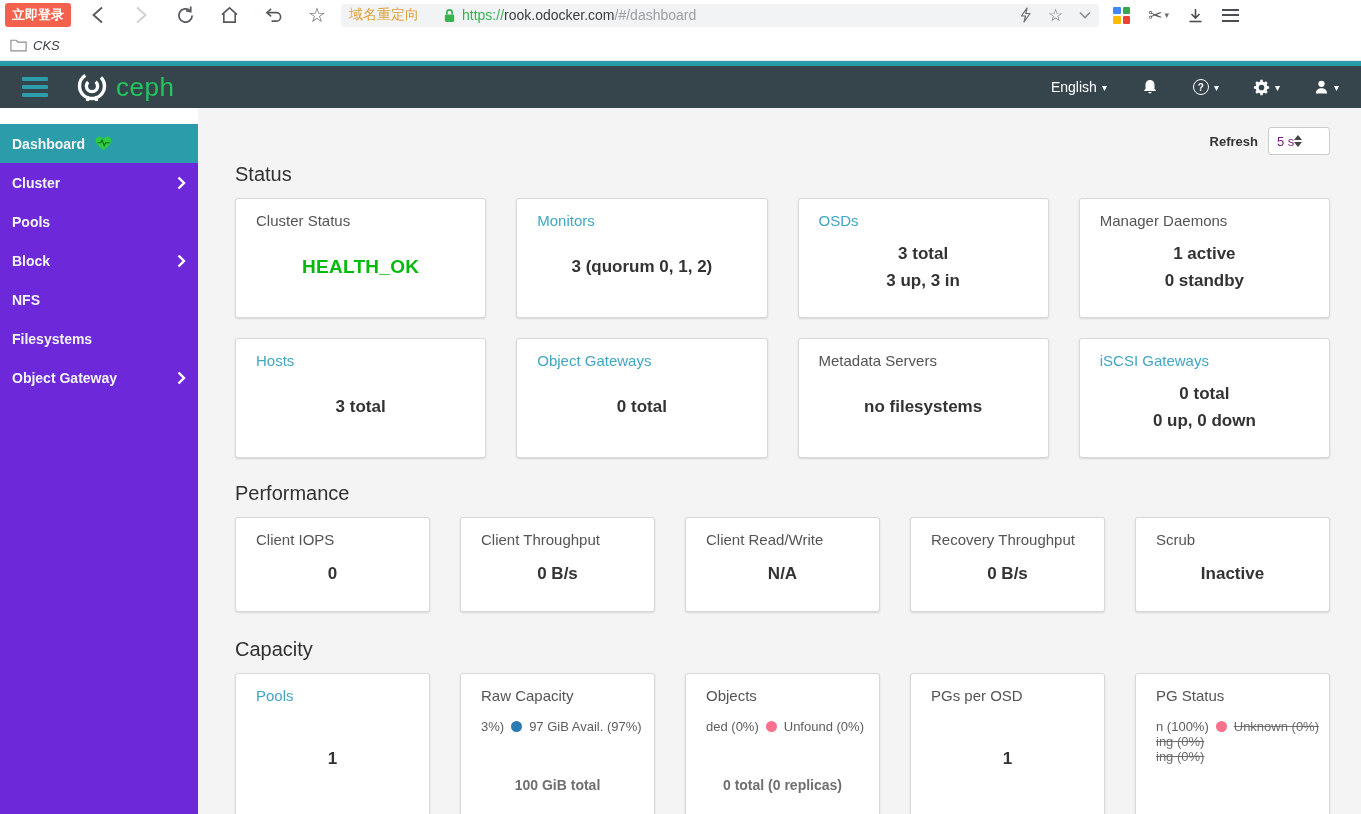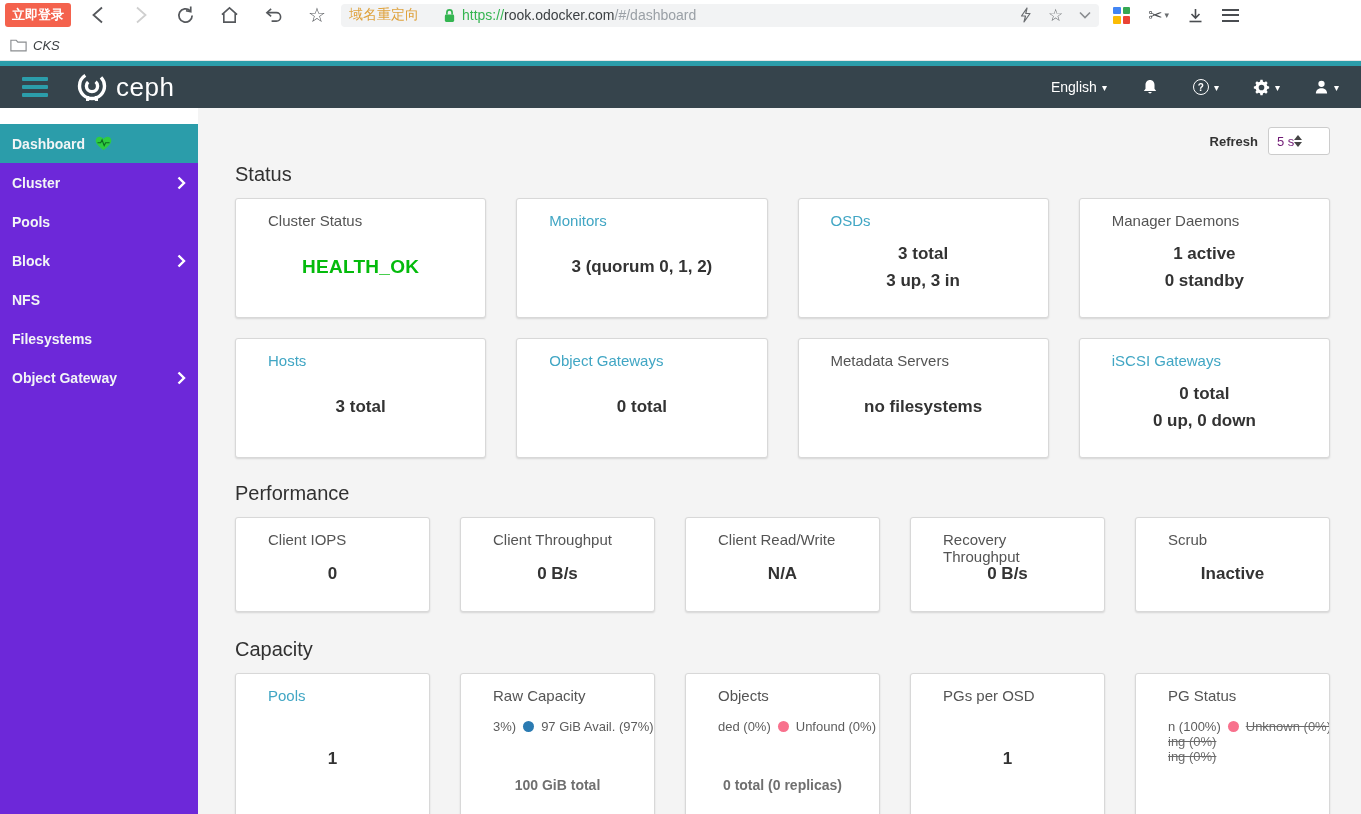--- a/index.html
+++ b/index.html
@@ -34,21 +34,21 @@
     background:#fff; border-bottom:1px solid #e7e7e7; display:flex; align-items:center; }
   .bm-item { display:flex; align-items:center; gap:6px; margin-left:10px;
     font-size:13px; color:#3c4043;font-style:italic; }
 
   
   .app-header { position:absolute; left:0; top:61px; width:1361px; height:47px;
     background:#36444c; border-top:5px solid #2b9daa; display:flex; align-items:center; }
   .burger-teal { display:flex; flex-direction:column; gap:4px; margin-left:22px; cursor:pointer; }
   .burger-teal i { display:block; width:26px; height:4px; background:#2b9daa; border-radius:1px; }
   .brand { display:flex; align-items:center; gap:6px; margin-left:26px; color:#fff; }
-  .brand-text { font-size:26px; color:#ffffff; letter-spacing:.5px; }
+  .brand-text { font-size:26px; color:#22c55e; letter-spacing:.5px; }
   .header-right { margin-left:auto; display:flex; align-items:center; gap:34px;
     margin-right:22px; color:#fff; }
   .lang { font-size:14px; color:#fff; display:flex; align-items:center; gap:5px; }
   .caret { font-size:10px; color:#fff; }
   .qcircle { width:16px; height:16px; border:1.6px solid #fff; border-radius:50%;
     font-size:10px; font-weight:bold; display:flex; align-items:center; justify-content:center; }
   .hdr-group { display:flex; align-items:center; gap:5px; }
 
   
   .sidebar { position:absolute; left:0; top:124px; width:198px; height:706px; background:#6d28d9; }
@@ -69,21 +69,21 @@
     padding:0 8px; font-size:13px; color:#701a75; cursor:pointer; }
   .stepper { display:flex; flex-direction:column; gap:2px; }
   .stepper b { width:0; height:0; border-left:4px solid transparent; border-right:4px solid transparent; }
   .stepper .up { border-bottom:5px solid #444; }
   .stepper .dn { border-top:5px solid #444; }
 
   h2.section { font-size:20px; font-weight:400; color:#313131; margin:8px 0 12px; }
   .grid4 { display:grid; grid-template-columns:repeat(4,1fr); gap:20px 30px; }
   .grid5 { display:grid; grid-template-columns:repeat(5,1fr); gap:30px; margin-bottom:26px; }
   .card { position:relative; background:#fff; border:1px solid #d8d8d8; border-radius:3px;
-    box-shadow:0 1px 2px rgba(0,0,0,.13); padding:13px 32px; overflow:hidden; }
+    box-shadow:0 1px 2px rgba(0,0,0,.13); padding:13px 20px; overflow:hidden; }
   .card.h120 { height:120px; }
   .card.h95  { height:95px; }
   .card.h148 { height:148px; }
   .card-title { font-size:15px; color:#545454; }
   .card-title.link { color:#41a6c4; cursor:pointer; }
   .card-center { position:absolute; left:8px; right:8px; top:58%; transform:translateY(-50%);
     text-align:center; font-weight:bold; font-size:17px; color:#333; line-height:1.55; }
   .card.h95 .card-center { top:60%; }
   .health-ok { color:#04bb0c; font-size:19px; letter-spacing:.3px;text-align:center; }
   .grid4 { margin-bottom:24px; }

